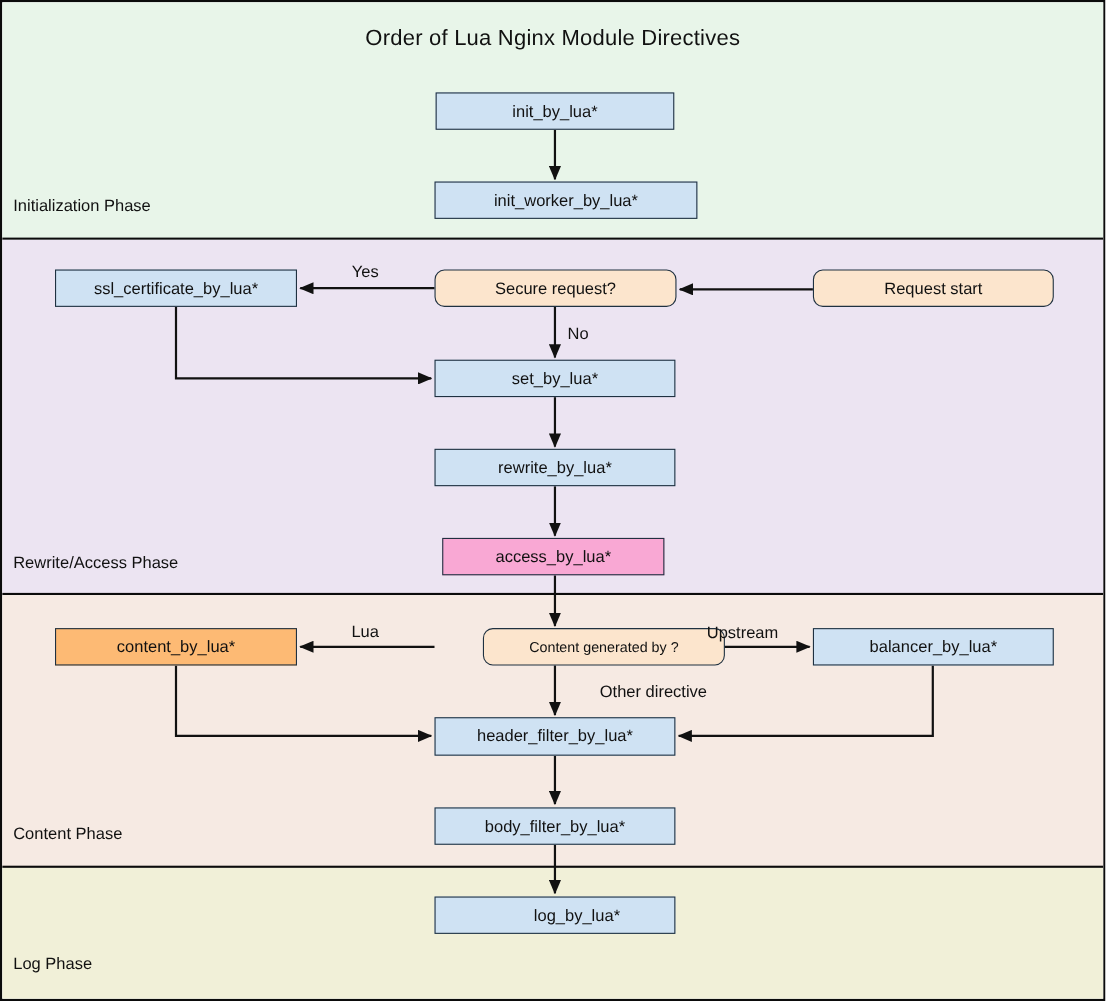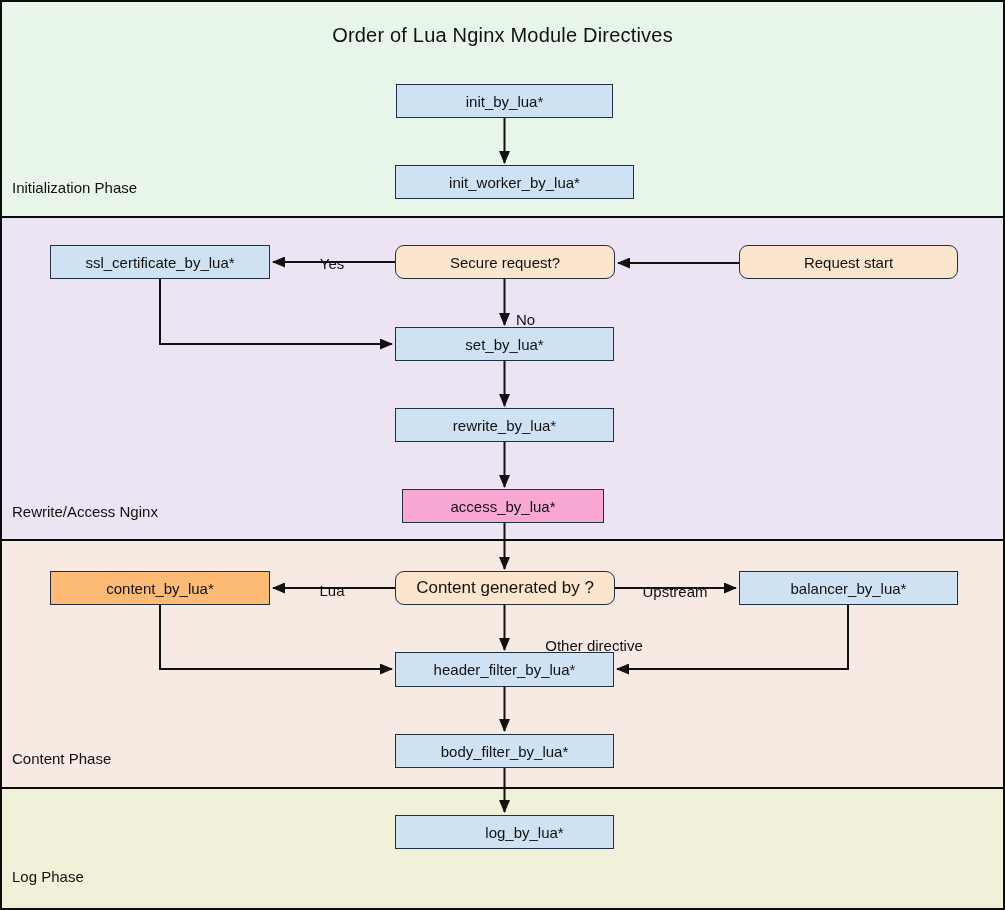--- a/index.html
+++ b/index.html
@@ -46,43 +46,42 @@
     position: absolute;
     box-sizing: border-box;
     border: 1.5px solid #1f3141;
     display: flex;
     align-items: center;
     justify-content: center;
     font-size: 15px;
     white-space: nowrap;
   }
   .node.decision { border-radius: 9px; }
-  .node.small-text { font-size: 17px; }
+  .node.small-text { font-size: 13px; margin-left: 44px; }
 
   .edge-label {
     position: absolute;
     font-size: 15px;
     text-align: center;
-    margin-top: 16px;
   }
 </style>
 </head>
 <body>
 
 <div class="canvas">
 
   <div class="band" style="top: 0px; height: 216px; background-color: rgb(232, 245, 233);"></div>
   <div class="band" style="top: 216px; height: 323px; background-color: rgb(236, 228, 242);"></div>
   <div class="band" style="top: 539px; height: 248px; background-color: rgb(246, 234, 227);"></div>
   <div class="band last" style="top: 787px; height: 119px; background-color: rgb(241, 240, 216);"></div>
 
   <div class="diagram-title">Order of Lua Nginx Module Directives</div>
 
   <div class="phase-label" style="top:177px;">Initialization Phase</div>
-  <div class="phase-label" style="top:501px;">Rewrite/Access Nginx</div>
+  <div class="phase-label" style="top:501px;">Rewrite/Access Phase</div>
   <div class="phase-label" style="top:748px;">Content Phase</div>
   <div class="phase-label" style="top:866px;">Log Phase</div>
 
   <svg class="arrows" viewBox="0 0 1005 910" xmlns="http://www.w3.org/2000/svg">
     <defs>
       <marker id="ah" markerUnits="userSpaceOnUse" markerWidth="13" markerHeight="11" refX="12" refY="5.5" orient="auto">
         <path d="M0,0 L13,5.5 L0,11 z" fill="#111"></path>
       </marker>
     </defs>
     <g stroke="#111" stroke-width="2" fill="none">

